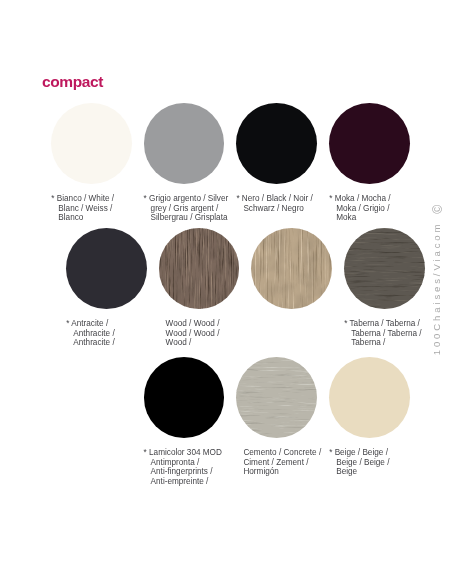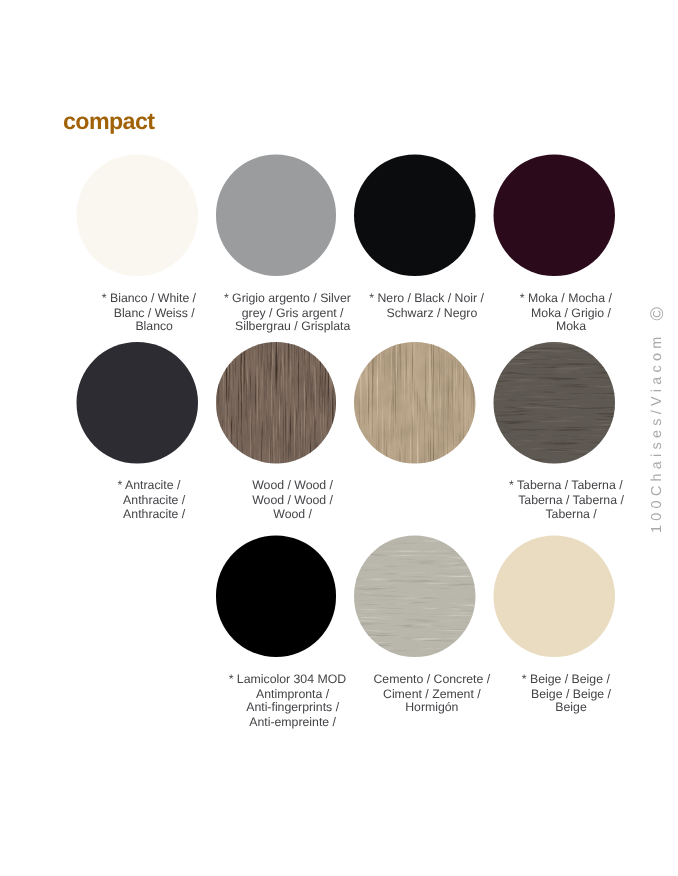--- a/index.html
+++ b/index.html
@@ -1,32 +1,32 @@
 <!DOCTYPE html>
 <html><head>
 <meta charset="utf-8">
 <title>compact</title>
 <style>
   html,body{margin:0;padding:0;}
   body{width:452px;height:584px;background:#ffffff;font-family:"Liberation Sans",sans-serif;overflow:hidden;position:relative;}
   #page{position:absolute;left:0;top:0;width:452px;height:584px;}
-  #title{position:absolute;left:42px;top:73.3px;font-size:15.5px;font-weight:bold;color:#a16207;letter-spacing:-0.4px;}
+  #title{position:absolute;left:42px;top:73.3px;font-size:15.5px;font-weight:bold;color:#be185d;letter-spacing:-0.4px;}
   .grid{position:absolute;left:0;top:0;width:452px;height:584px;}
   .cell{position:absolute;width:96px;}
   .swatch{width:80.8px;height:80.8px;border-radius:50%;overflow:hidden;position:relative;}
   .swatch > svg{display:block;position:absolute;left:0;top:0;}
   .swatch > svg.mod{mix-blend-mode:multiply;opacity:0.35;}
-  .label{margin-top:9.9px;font-size:8.2px;line-height:9.65px;color:#444448;white-space:pre-line;padding-left:7px;text-indent:-7px;text-align:center;}
+  .label{margin-top:9.9px;font-size:8.2px;line-height:9.65px;color:#444448;white-space:pre-line;padding-left:7px;text-indent:-7px;}
   .label.noast{text-indent:0;}
   #copyright{position:absolute;left:437.5px;top:280px;color:#a9a9a9;font-size:9.6px;letter-spacing:2.85px;
              transform:translate(-50%,-50%) rotate(-90deg);white-space:nowrap;}
   #copyright .csym{font-size:12.2px;letter-spacing:0;vertical-align:-1.6px;margin-left:8px;}
 
   .c1{left:51.3px;} .c2{left:143.6px;} .c3{left:236.4px;} .c4{left:329.2px;}
-  .r1{top:103.2px;} .r2{top:228.3px;} .r3{top:357.4px;}
+  .r1{top:103.2px;} .r2{top:228.3px;margin-left:15px;} .r3{top:357.4px;}
 
   .sw-bianco{background:#faf7f0;}
   .sw-grigio{background:#9b9c9e;}
   .sw-nero{background:#0b0c0e;}
   .sw-moka{background:#2b0a1c;}
   .sw-antracite{background:#2d2c33;}
   .sw-wood{background:#7b685c;}
   .sw-robur{background:#baa68a;}
   .sw-taberna{background:#5d5851;}
   .sw-peltro{background:#5b5140;}

